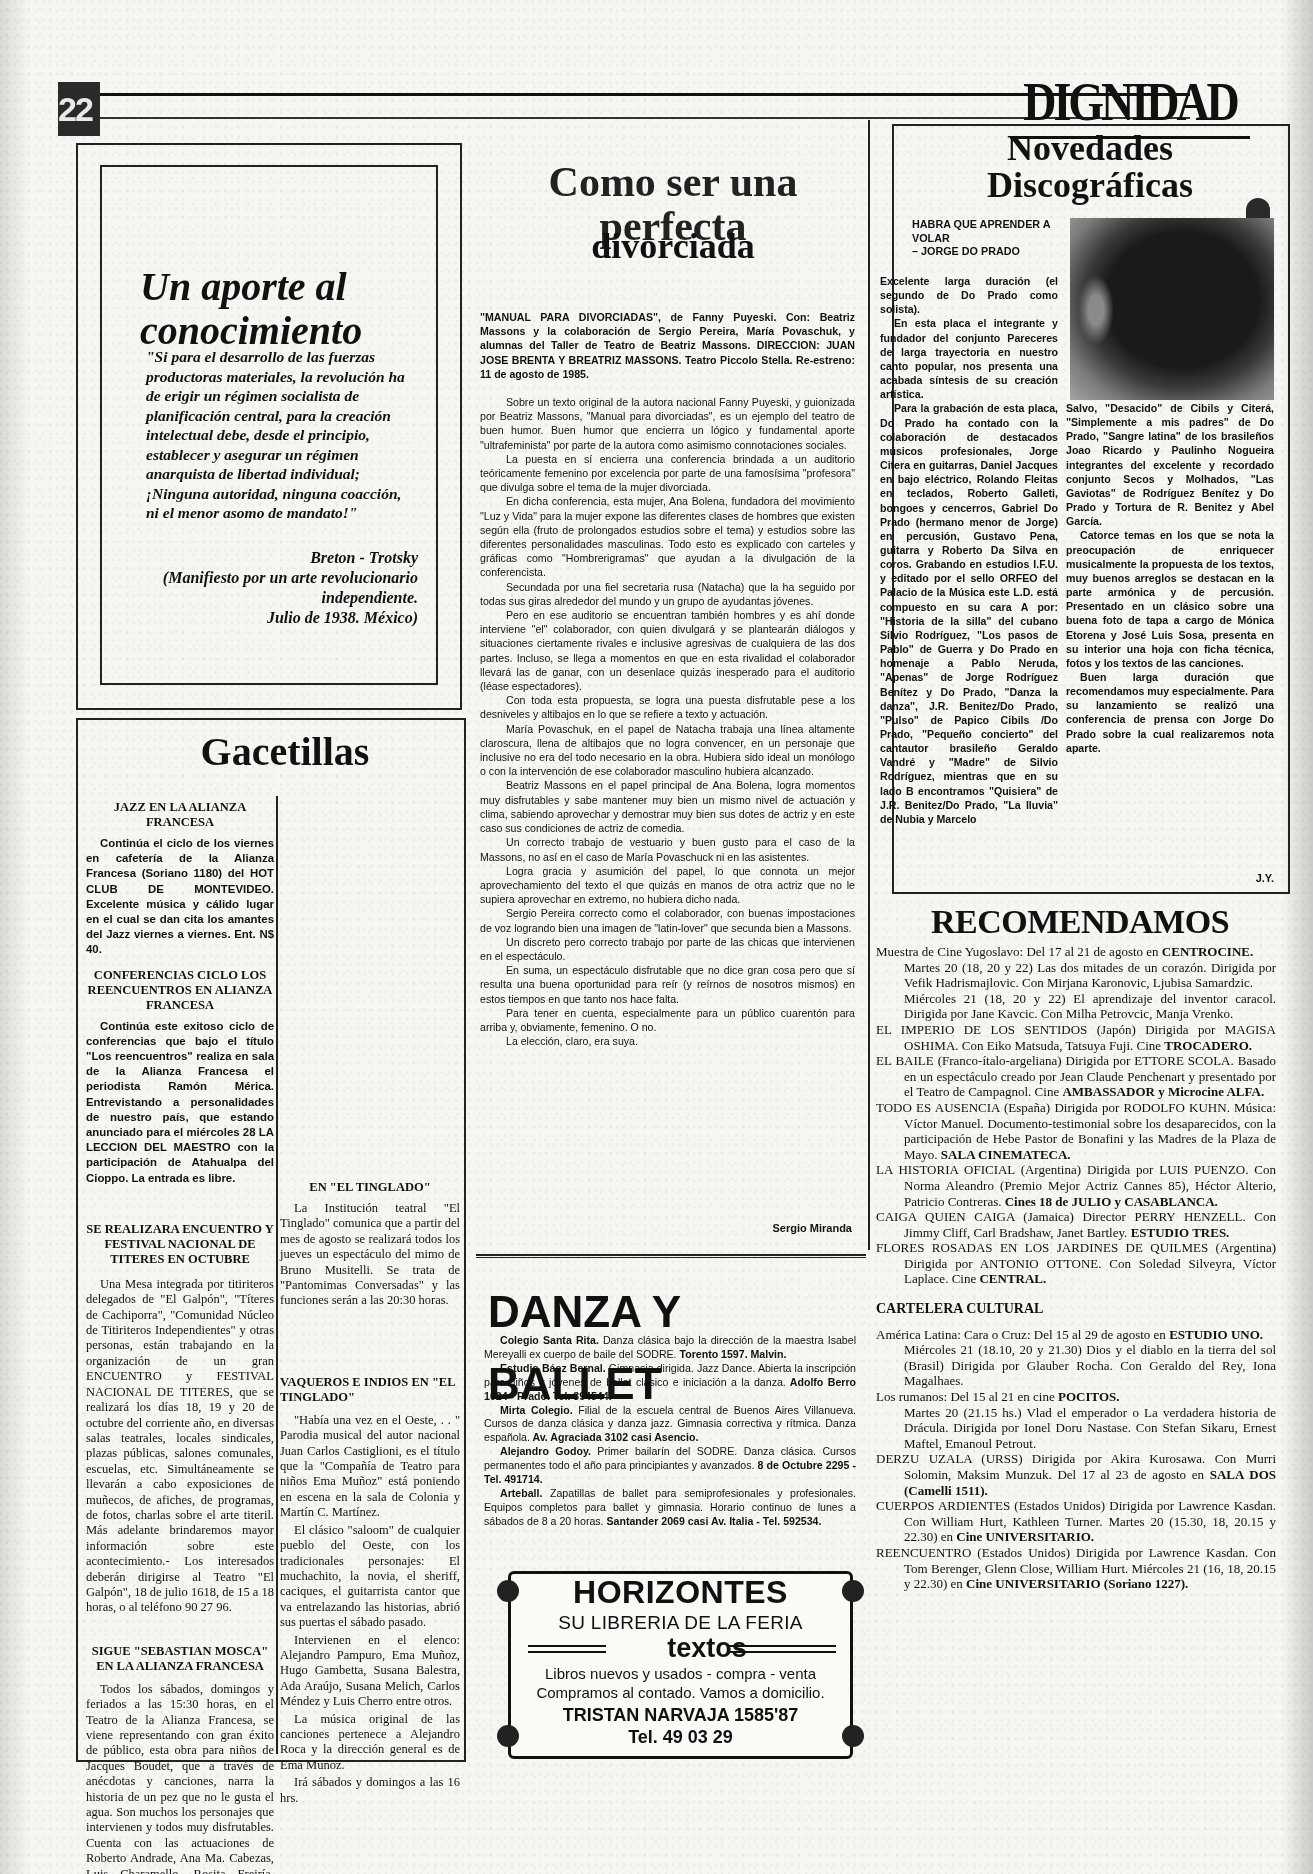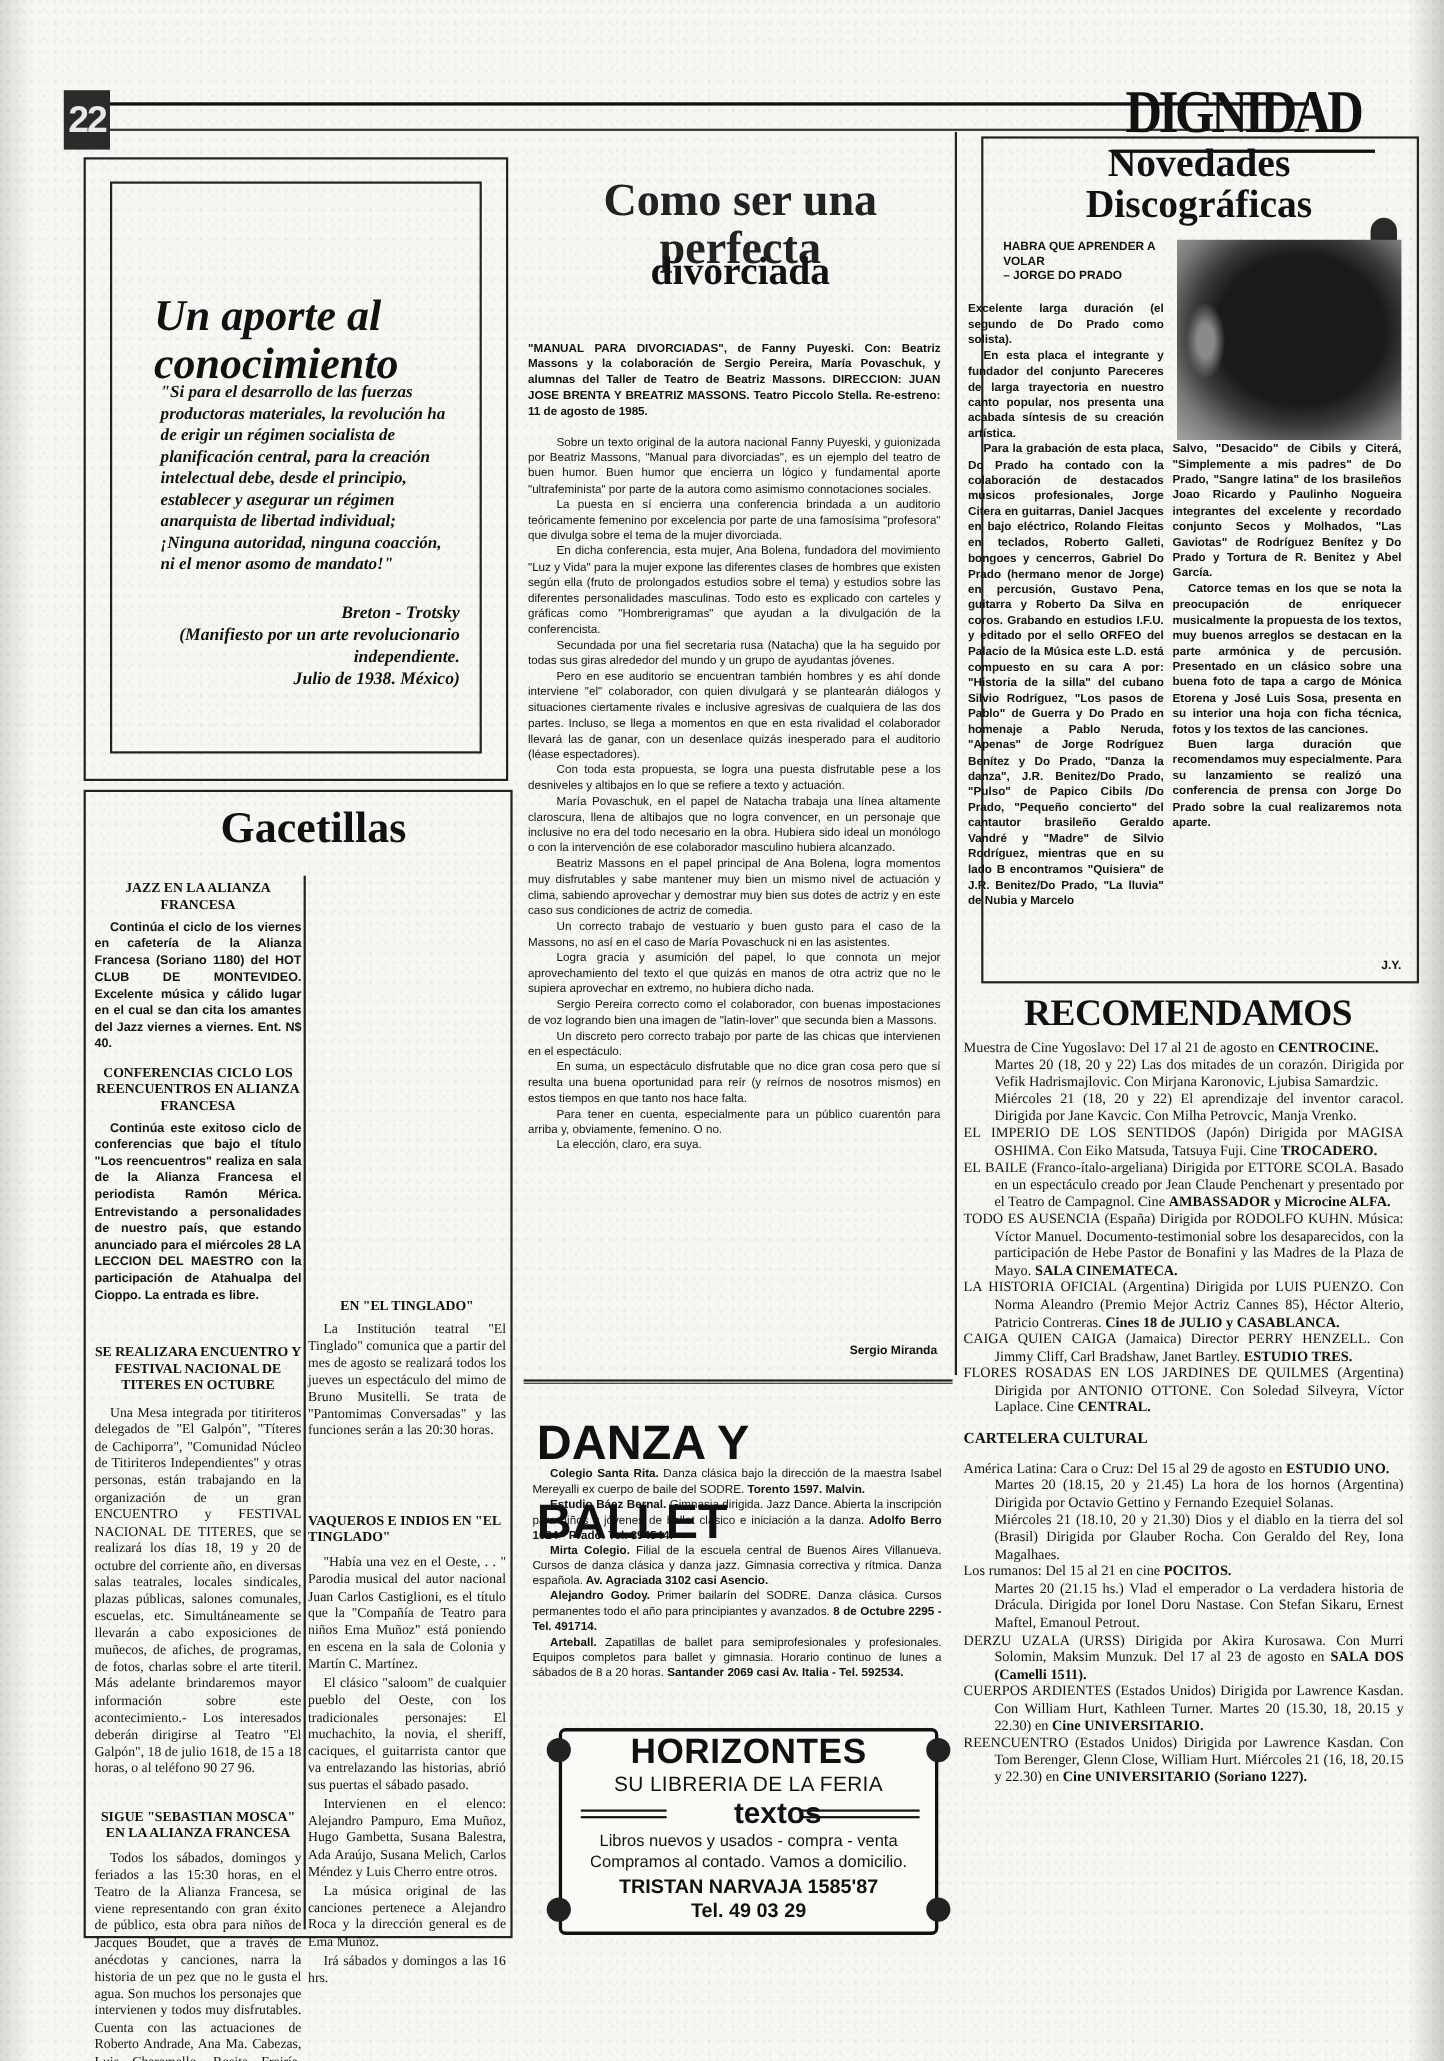--- a/index.html
+++ b/index.html
@@ -8,21 +8,21 @@
   .page { position: absolute; left: 0; top: 0; width: 1313px; height: 1874px;
     background:
       radial-gradient(circle at 10% 20%, rgba(0,0,0,0.04) 0 1px, transparent 2px) 0 0/7px 9px,
       radial-gradient(circle at 60% 70%, rgba(0,0,0,0.035) 0 1px, transparent 2px) 0 0/11px 13px,
       #f6f6f3; }
   .edge-right { position:absolute; right:0; top:0; width:32px; height:1874px; background: linear-gradient(90deg, rgba(0,0,0,0) 0%, rgba(0,0,0,0.18) 100%); }
   .edge-left { position:absolute; left:0; top:0; width:30px; height:1874px; background: linear-gradient(270deg, rgba(0,0,0,0) 0%, rgba(0,0,0,0.12) 100%); }
 
   
   .page-number { position:absolute; left:58px; top:82px; width:42px; height:54px; background:#2a2a2a; color:#e8e8e8;
-    font-family:"Liberation Sans", sans-serif; font-size:34px; font-weight:bold; text-align:center; line-height:54px; letter-spacing:-2px; }
+    font-family:"Liberation Sans", sans-serif; font-size:34px; font-weight:bold; line-height:54px; letter-spacing:-2px; }
   .rule-top { position:absolute; left:100px; top:93px; width:1090px; height:3px; background:#111; }
   .rule-bottom { position:absolute; left:100px; top:117px; width:1090px; height:2px; background:#333; }
   .masthead { position:absolute; left:1010px; top:72px; width:240px; height:60px; font-family:"Liberation Serif", serif;
     font-weight:bold; font-size:46px; letter-spacing:-3px; color:#111; text-align:center; line-height:60px;
     transform: scaleY(1.2); }
   .masthead-underline { position:absolute; left:1010px; top:136px; width:240px; height:3px; background:#111; }
 
   
   .aporte-box { position:absolute; left:76px; top:143px; width:386px; height:567px; border:2px solid #222; }
   .aporte-inner { position:absolute; left:100px; top:165px; width:338px; height:520px; border:2px solid #222; }
@@ -233,20 +233,19 @@
   <div class="rec-sub">Miércoles 21 (18, 20 y 22) El aprendizaje del inventor caracol. Dirigida por Jane Kavcic. Con Milha Petrovcic, Manja Vrenko.</div>
   <div class="rec-entry"><span>EL IMPERIO DE LOS SENTIDOS (Japón) Dirigida por MAGISA OSHIMA. Con Eiko Matsuda, Tatsuya Fuji. Cine </span><b>TROCADERO.</b></div>
   <div class="rec-entry"><span>EL BAILE (Franco-ítalo-argeliana) Dirigida por ETTORE SCOLA. Basado en un espectáculo creado por Jean Claude Penchenart y presentado por el Teatro de Campagnol. Cine </span><b>AMBASSADOR y Microcine ALFA.</b></div>
   <div class="rec-entry"><span>TODO ES AUSENCIA (España) Dirigida por RODOLFO KUHN. Música: Víctor Manuel. Documento-testimonial sobre los desaparecidos, con la participación de Hebe Pastor de Bonafini y las Madres de la Plaza de Mayo. </span><b>SALA CINEMATECA.</b></div>
   <div class="rec-entry"><span>LA HISTORIA OFICIAL (Argentina) Dirigida por LUIS PUENZO. Con Norma Aleandro (Premio Mejor Actriz Cannes 85), Héctor Alterio, Patricio Contreras. </span><b>Cines 18 de JULIO y CASABLANCA.</b></div>
   <div class="rec-entry"><span>CAIGA QUIEN CAIGA (Jamaica) Director PERRY HENZELL. Con Jimmy Cliff, Carl Bradshaw, Janet Bartley. </span><b>ESTUDIO TRES.</b></div>
   <div class="rec-entry"><span>FLORES ROSADAS EN LOS JARDINES DE QUILMES (Argentina) Dirigida por ANTONIO OTTONE. Con Soledad Silveyra, Víctor Laplace. Cine </span><b>CENTRAL.</b></div>
 
   <div class="cart-head">CARTELERA CULTURAL</div>
   <div class="rec-entry"><span>América Latina: Cara o Cruz: Del 15 al 29 de agosto en </span><b>ESTUDIO UNO.</b></div>
-  <div class="rec-sub">Martes 20 (18.15, 20 y 21.45) La hora de los hornos (Argentina) Dirigida por Octavio Gettino y Fernando Ezequiel Solanas.</div>
   <div class="rec-sub">Miércoles 21 (18.10, 20 y 21.30) Dios y el diablo en la tierra del sol (Brasil) Dirigida por Glauber Rocha. Con Geraldo del Rey, Iona Magalhaes.</div>
   <div class="rec-entry"><span>Los rumanos: Del 15 al 21 en cine </span><b>POCITOS.</b></div>
   <div class="rec-sub">Martes 20 (21.15 hs.) Vlad el emperador o La verdadera historia de Drácula. Dirigida por Ionel Doru Nastase. Con Stefan Sikaru, Ernest Maftel, Emanoul Petrout.</div>
   <div class="rec-entry"><span>DERZU UZALA (URSS) Dirigida por Akira Kurosawa. Con Murri Solomin, Maksim Munzuk. Del 17 al 23 de agosto en </span><b>SALA DOS (Camelli 1511).</b></div>
   <div class="rec-entry"><span>CUERPOS ARDIENTES (Estados Unidos) Dirigida por Lawrence Kasdan. Con William Hurt, Kathleen Turner. Martes 20 (15.30, 18, 20.15 y 22.30) en </span><b>Cine UNIVERSITARIO.</b></div>
   <div class="rec-entry"><span>REENCUENTRO (Estados Unidos) Dirigida por Lawrence Kasdan. Con Tom Berenger, Glenn Close, William Hurt. Miércoles 21 (16, 18, 20.15 y 22.30) en </span><b>Cine UNIVERSITARIO (Soriano 1227).</b></div>
 </div>
 
 </body></html>

